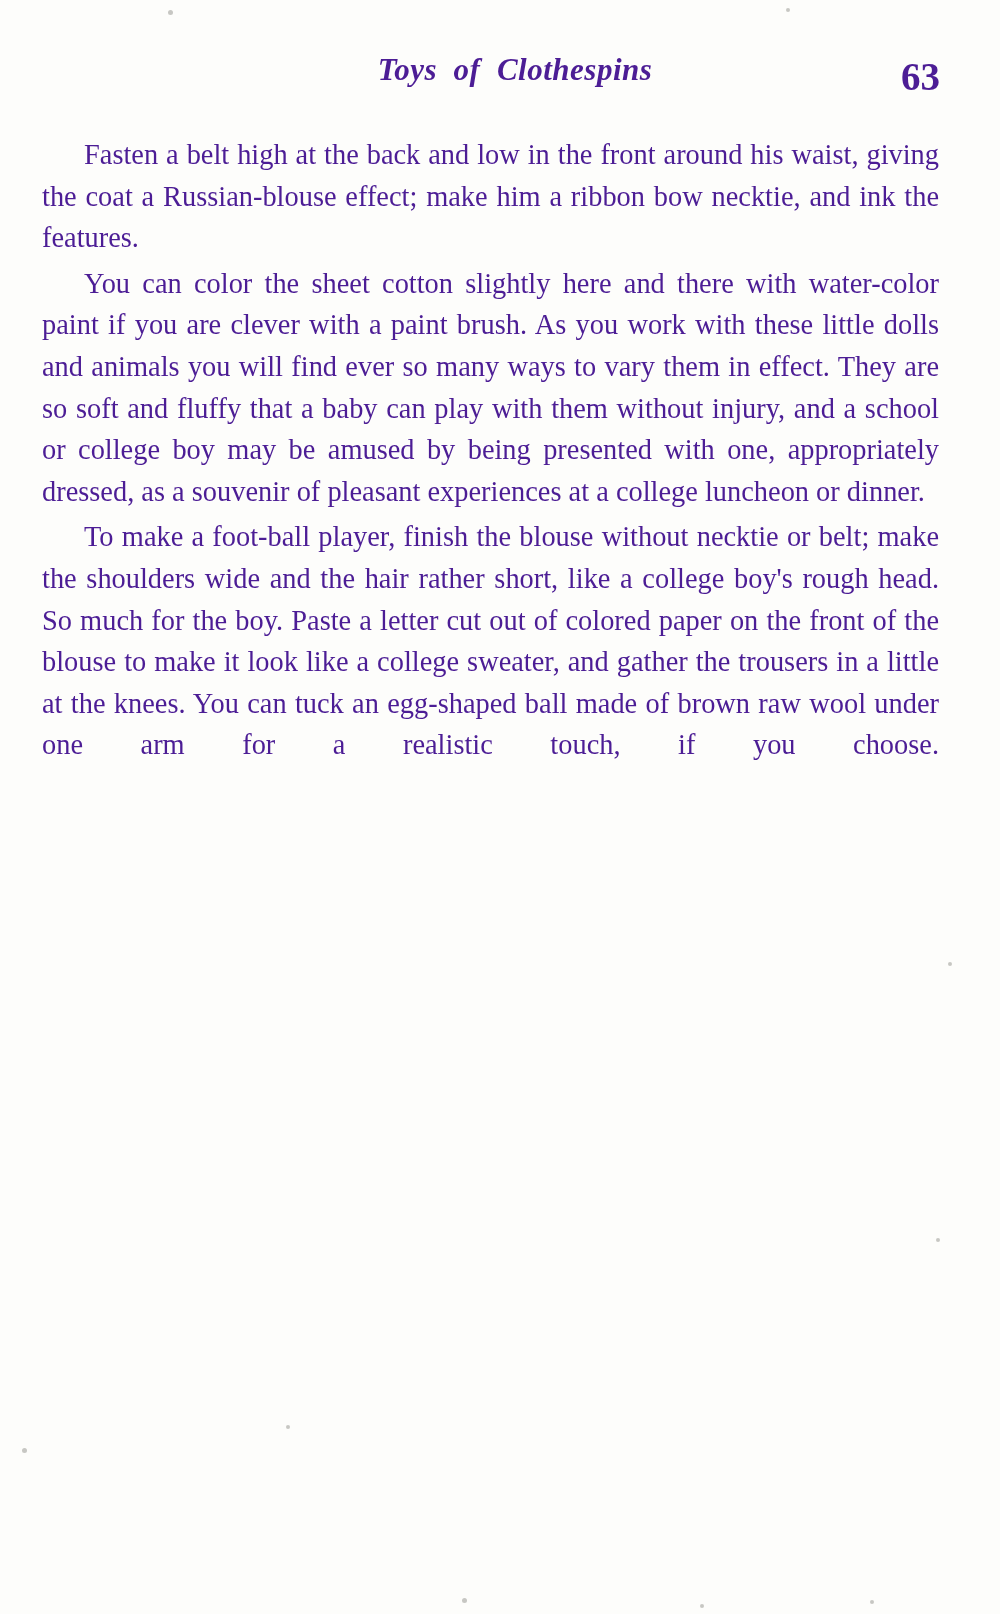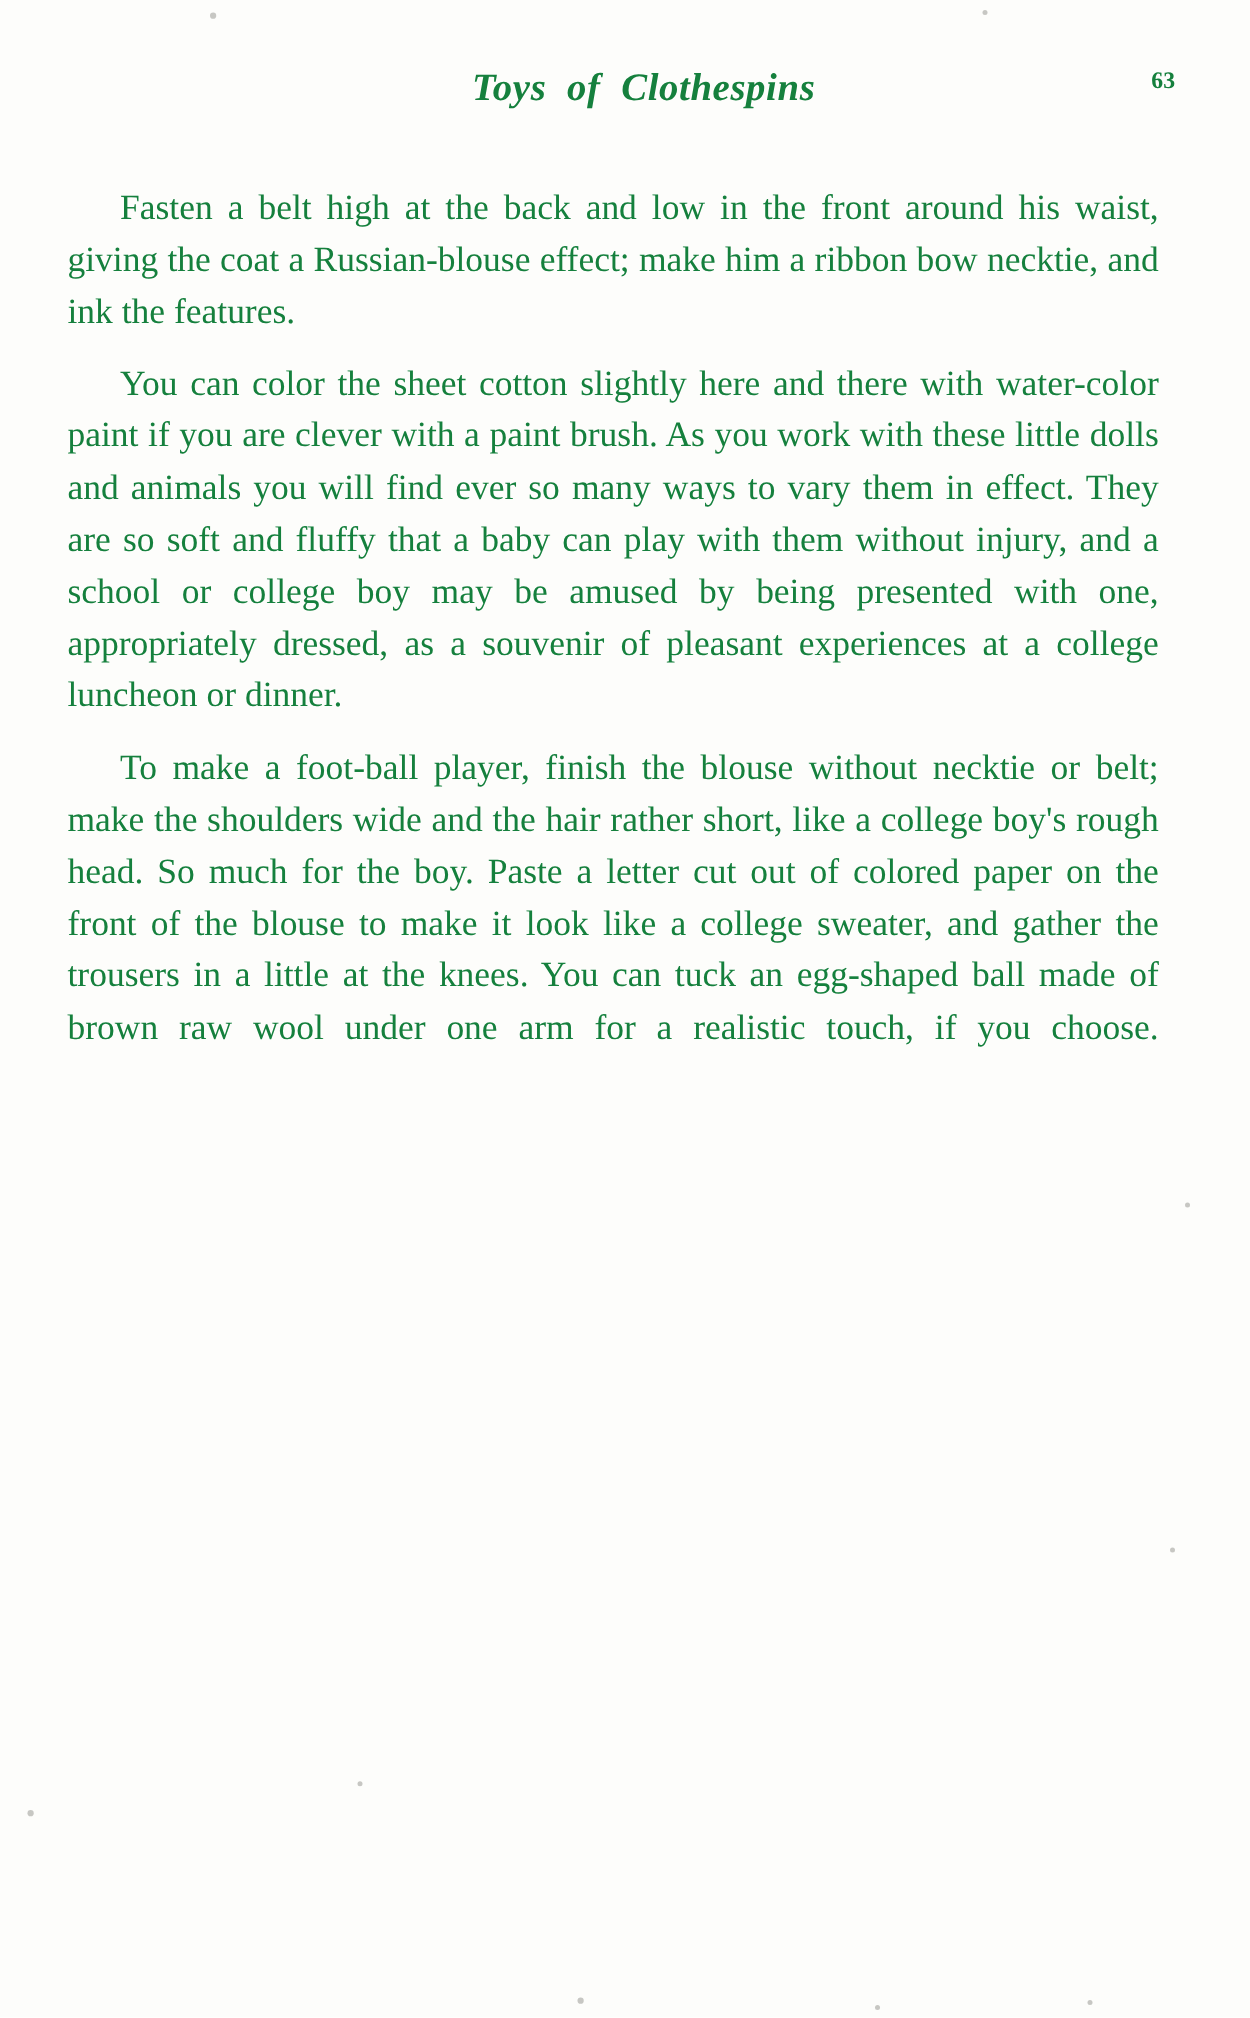--- a/index.html
+++ b/index.html
@@ -7,21 +7,21 @@
     padding: 0;
     background: #ffffff;
   }
   .page {
     position: relative;
     width: 1000px;
     height: 1614px;
     background: #fdfdfb;
     overflow: hidden;
     font-family: "Liberation Serif", serif;
-    color: #15803d;
+    color: #4c1d95;
   }
   .header {
     position: absolute;
     top: 52px;
     left: 90px;
     right: 60px;
     height: 46px;
   }
   .header-title {
     position: absolute;
@@ -32,33 +32,33 @@
     font-weight: bold;
     font-size: 31px;
     letter-spacing: 0.5px;
     white-space: pre;
   }
   .header-folio {
     position: absolute;
     right: 0;
     top: 2px;
     font-weight: bold;
-    font-size: 19px;
+    font-size: 39px;
     font-family: "Liberation Serif", serif;
   }
   .body-text {
     position: absolute;
     top: 130px;
     left: 38px;
     width: 905px;
     font-size: 28.4px;
     line-height: 41.6px;
   }
   .para {
-    margin: 16px;
+    margin: 4px;
     text-align: justify;
     text-justify: inter-word;
     text-indent: 42px;
   }
   .para:last-child::after {
     content: "";
     display: inline-block;
     width: 100%;
   }
   

